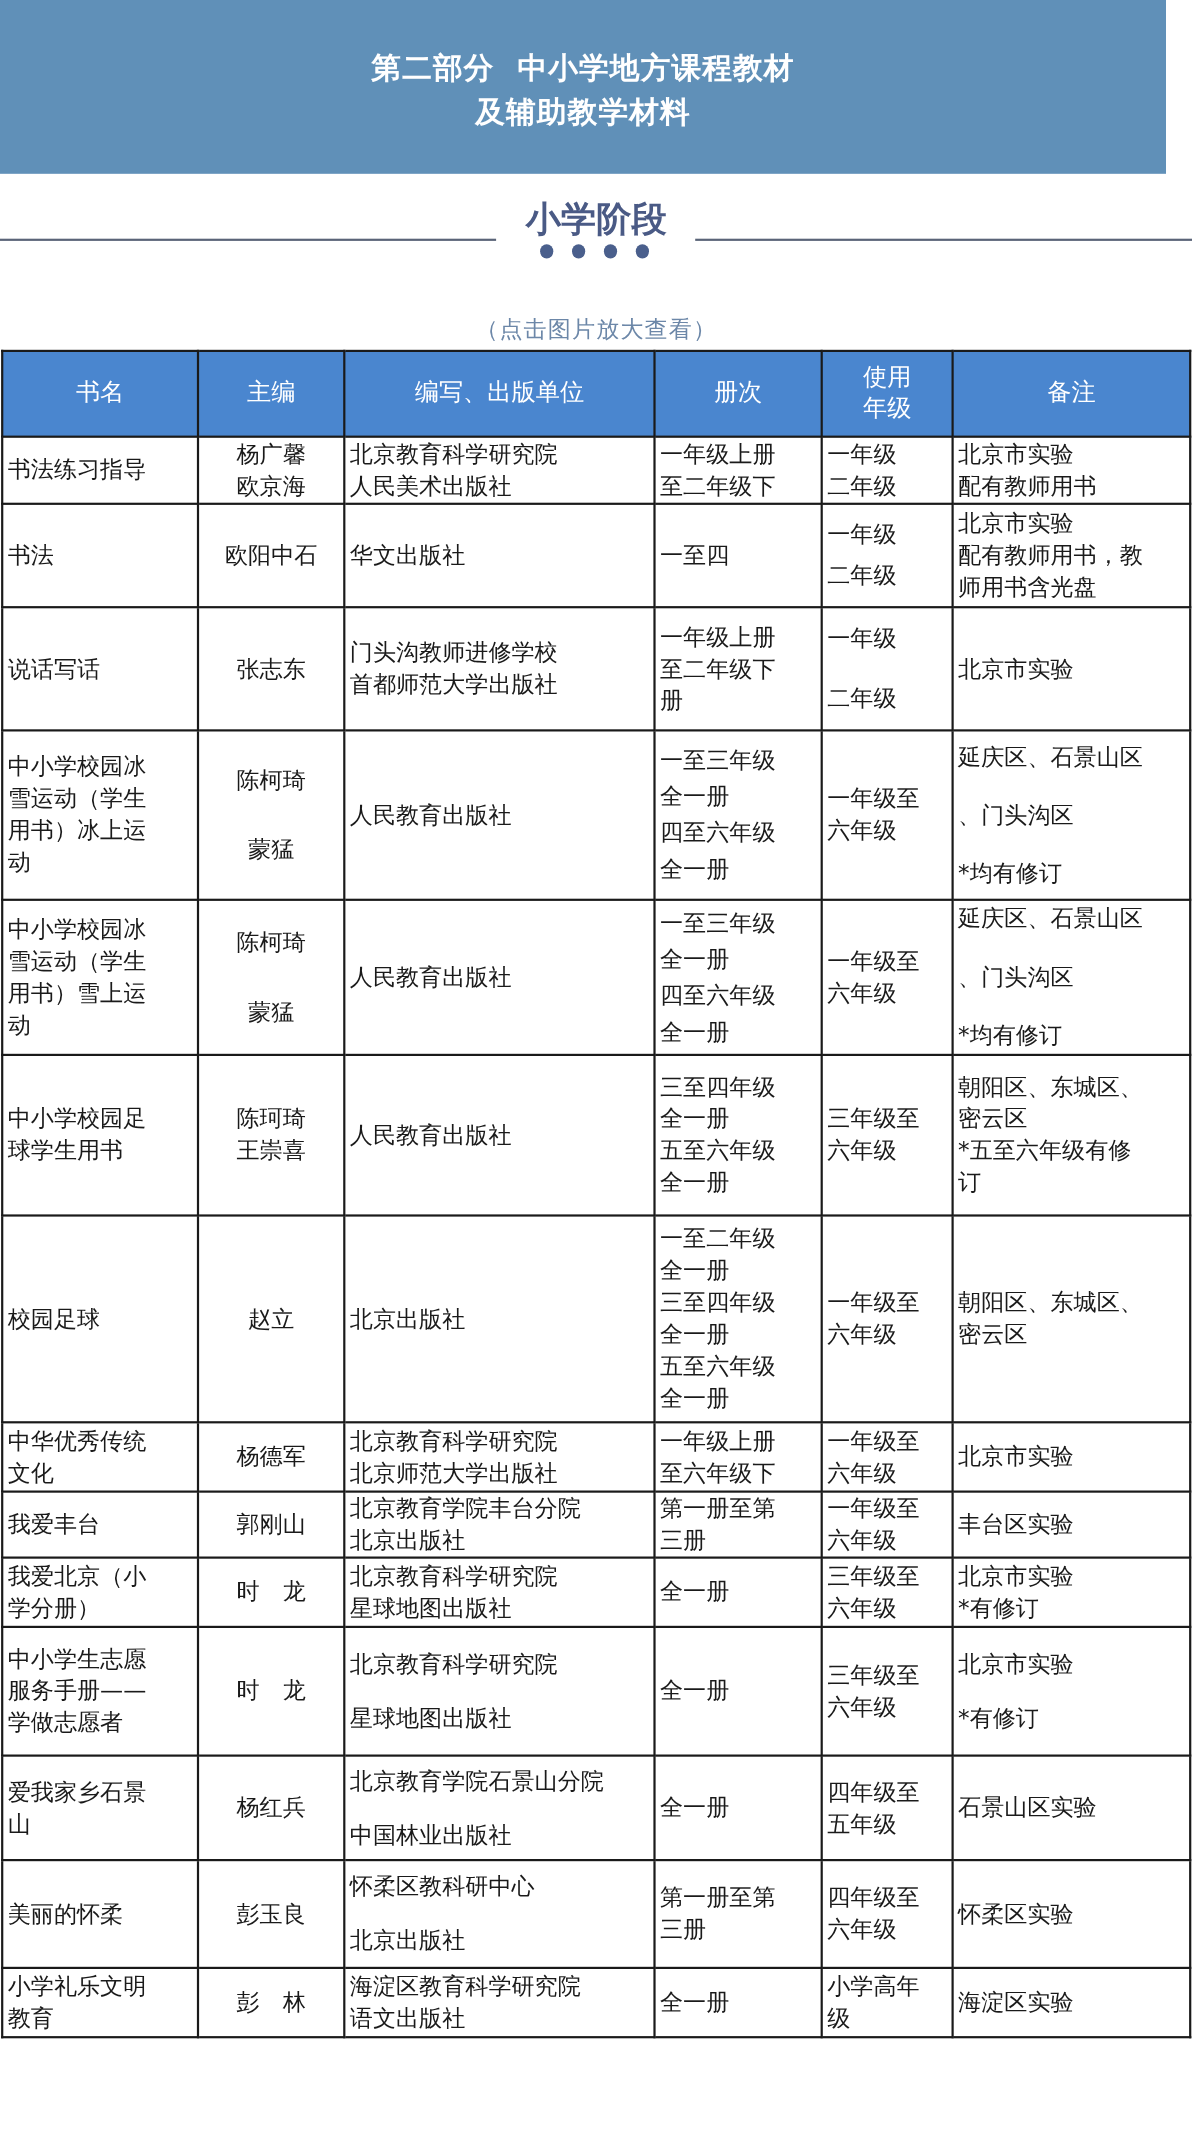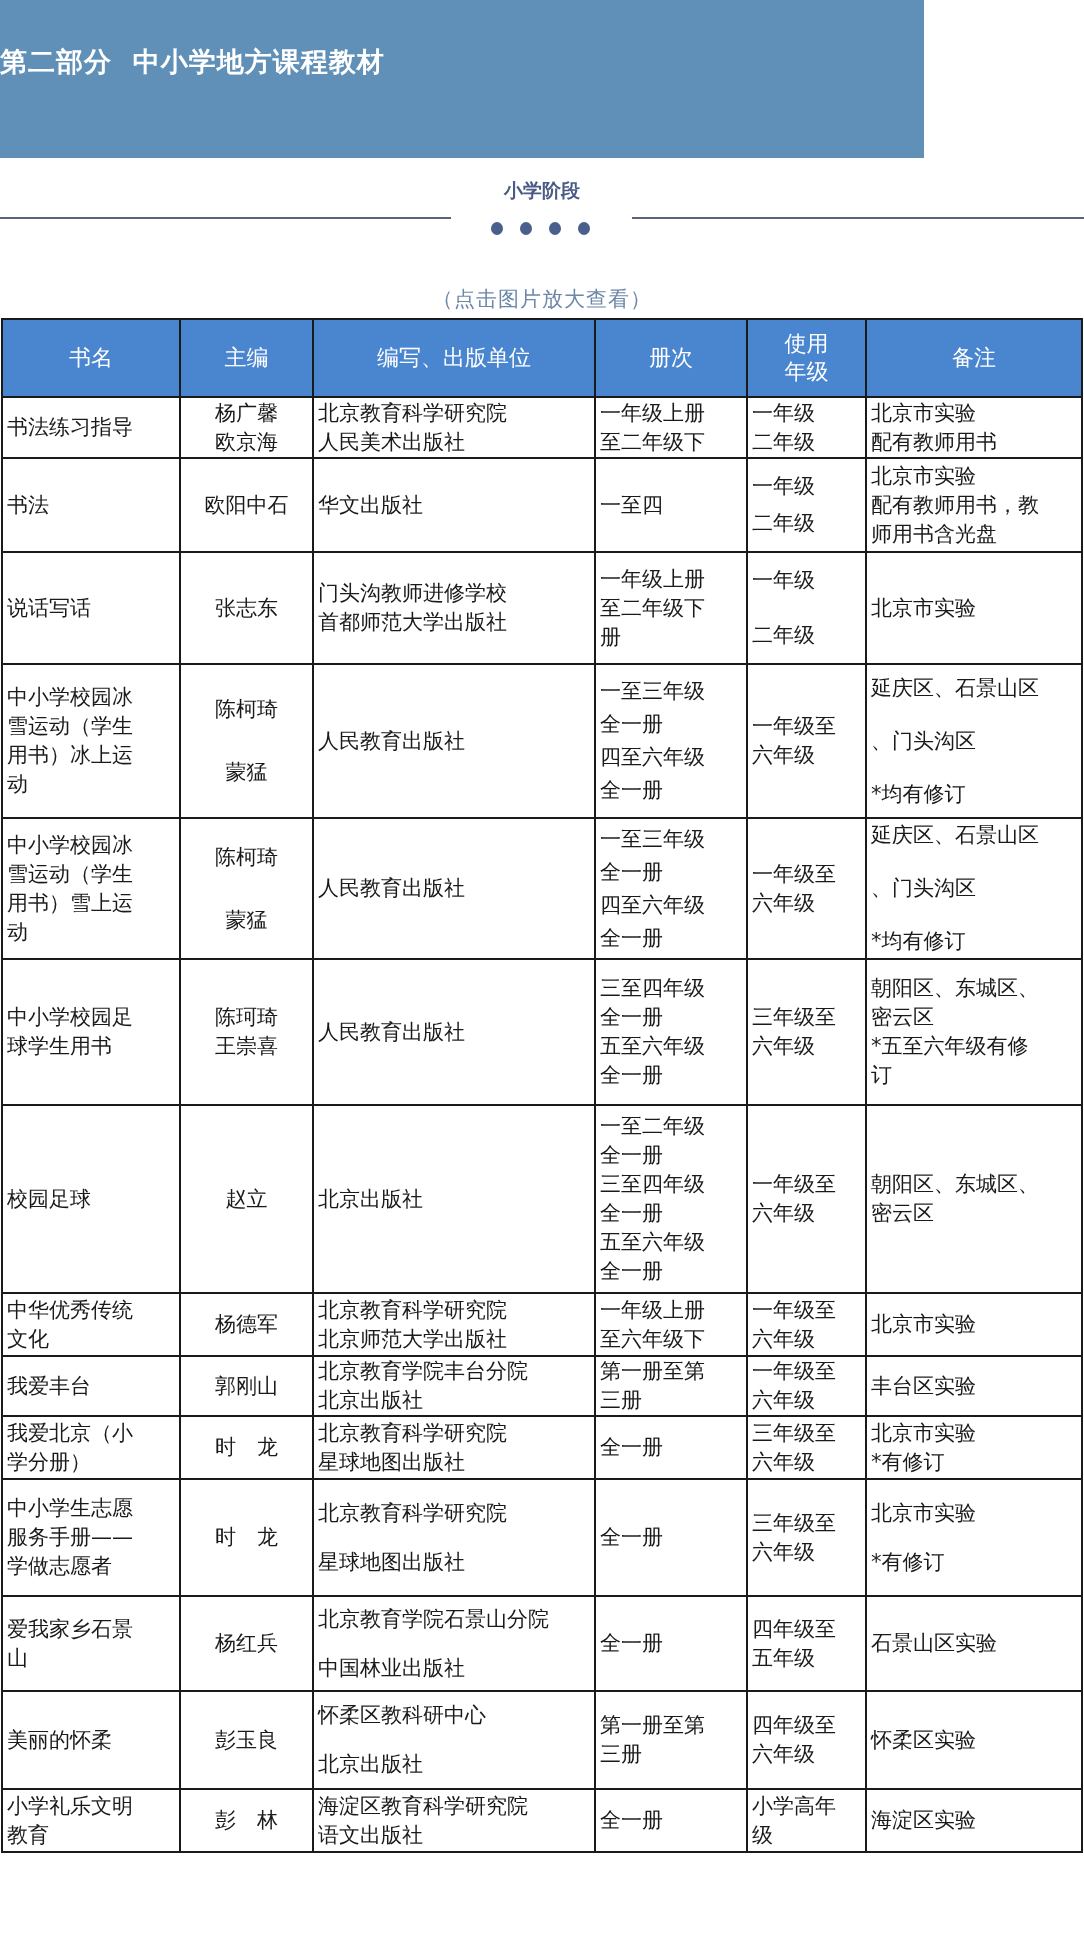--- a/index.html
+++ b/index.html
@@ -1,29 +1,29 @@
 <!DOCTYPE html>
 <html><head>
 <meta charset="utf-8">
 <style>
   * { box-sizing: border-box; margin: 0; padding: 0; }
   html, body { width: 1084px; height: 1952px; background: #ffffff; overflow: hidden; }
   body { position: relative; font-family: "DejaVu Sans", "Liberation Sans", sans-serif; color: #111; }
 
   .banner {
-    position: absolute; left: 0; top: 0; width: 924px; height: 158px;
-    background: #6090b8; color: #ffffff; text-align: left;
+    position: absolute; left: 0; top: 0; width: 1060px; height: 158px;
+    background: #6090b8; color: #ffffff; text-align: center;
   }
   .banner .line { position: absolute; left: 0; width: 100%; font-size: 27px; font-weight: bold; letter-spacing: 1px; }
   .banner .l1 { top: 44px; }
   .banner .l2 { top: 84px; }
 
   .section-title {
     position: absolute; left: 0; top: 178px; width: 1084px; text-align: center;
-    font-size: 19px; font-weight: bold; color: #4a5a85;
+    font-size: 32px; font-weight: bold; color: #4a5a85;
   }
   .divider-left { position: absolute; left: 0; top: 217px; width: 451px; height: 2px; background: #5a6478; }
   .divider-right { position: absolute; left: 632px; top: 217px; width: 452px; height: 2px; background: #5a6478; }
   .dots { position: absolute; left: 491px; top: 222px; height: 13px; display: flex; gap: 17px; }
   .dot { width: 12px; height: 13px; border-radius: 50%; background: #4a5f8c; }
 
   .caption {
     position: absolute; left: 0; top: 285px; width: 1084px; text-align: center;
     font-size: 21px; color: #6c87a8; letter-spacing: 1px;
   }
@@ -42,20 +42,21 @@
   }
   table.books td { font-size: 21px; line-height: 29px; padding: 0 4px; background: #fff; color: #1a1a1a; }
   td.c-editor { text-align: center; }
   .sub { display: block; }
 </style>
 </head>
 <body>
 
 <div class="banner">
   <div class="line l1" style="white-space:pre;">第二部分  中小学地方课程教材</div>
+  <div class="line l2">及辅助教学材料</div>
 </div>
 
 <div class="section-title">小学阶段</div>
 <div class="divider-left"></div>
 <div class="divider-right"></div>
 <div class="dots">
   <span class="dot"></span>
   <span class="dot"></span>
   <span class="dot"></span>
   <span class="dot"></span>

